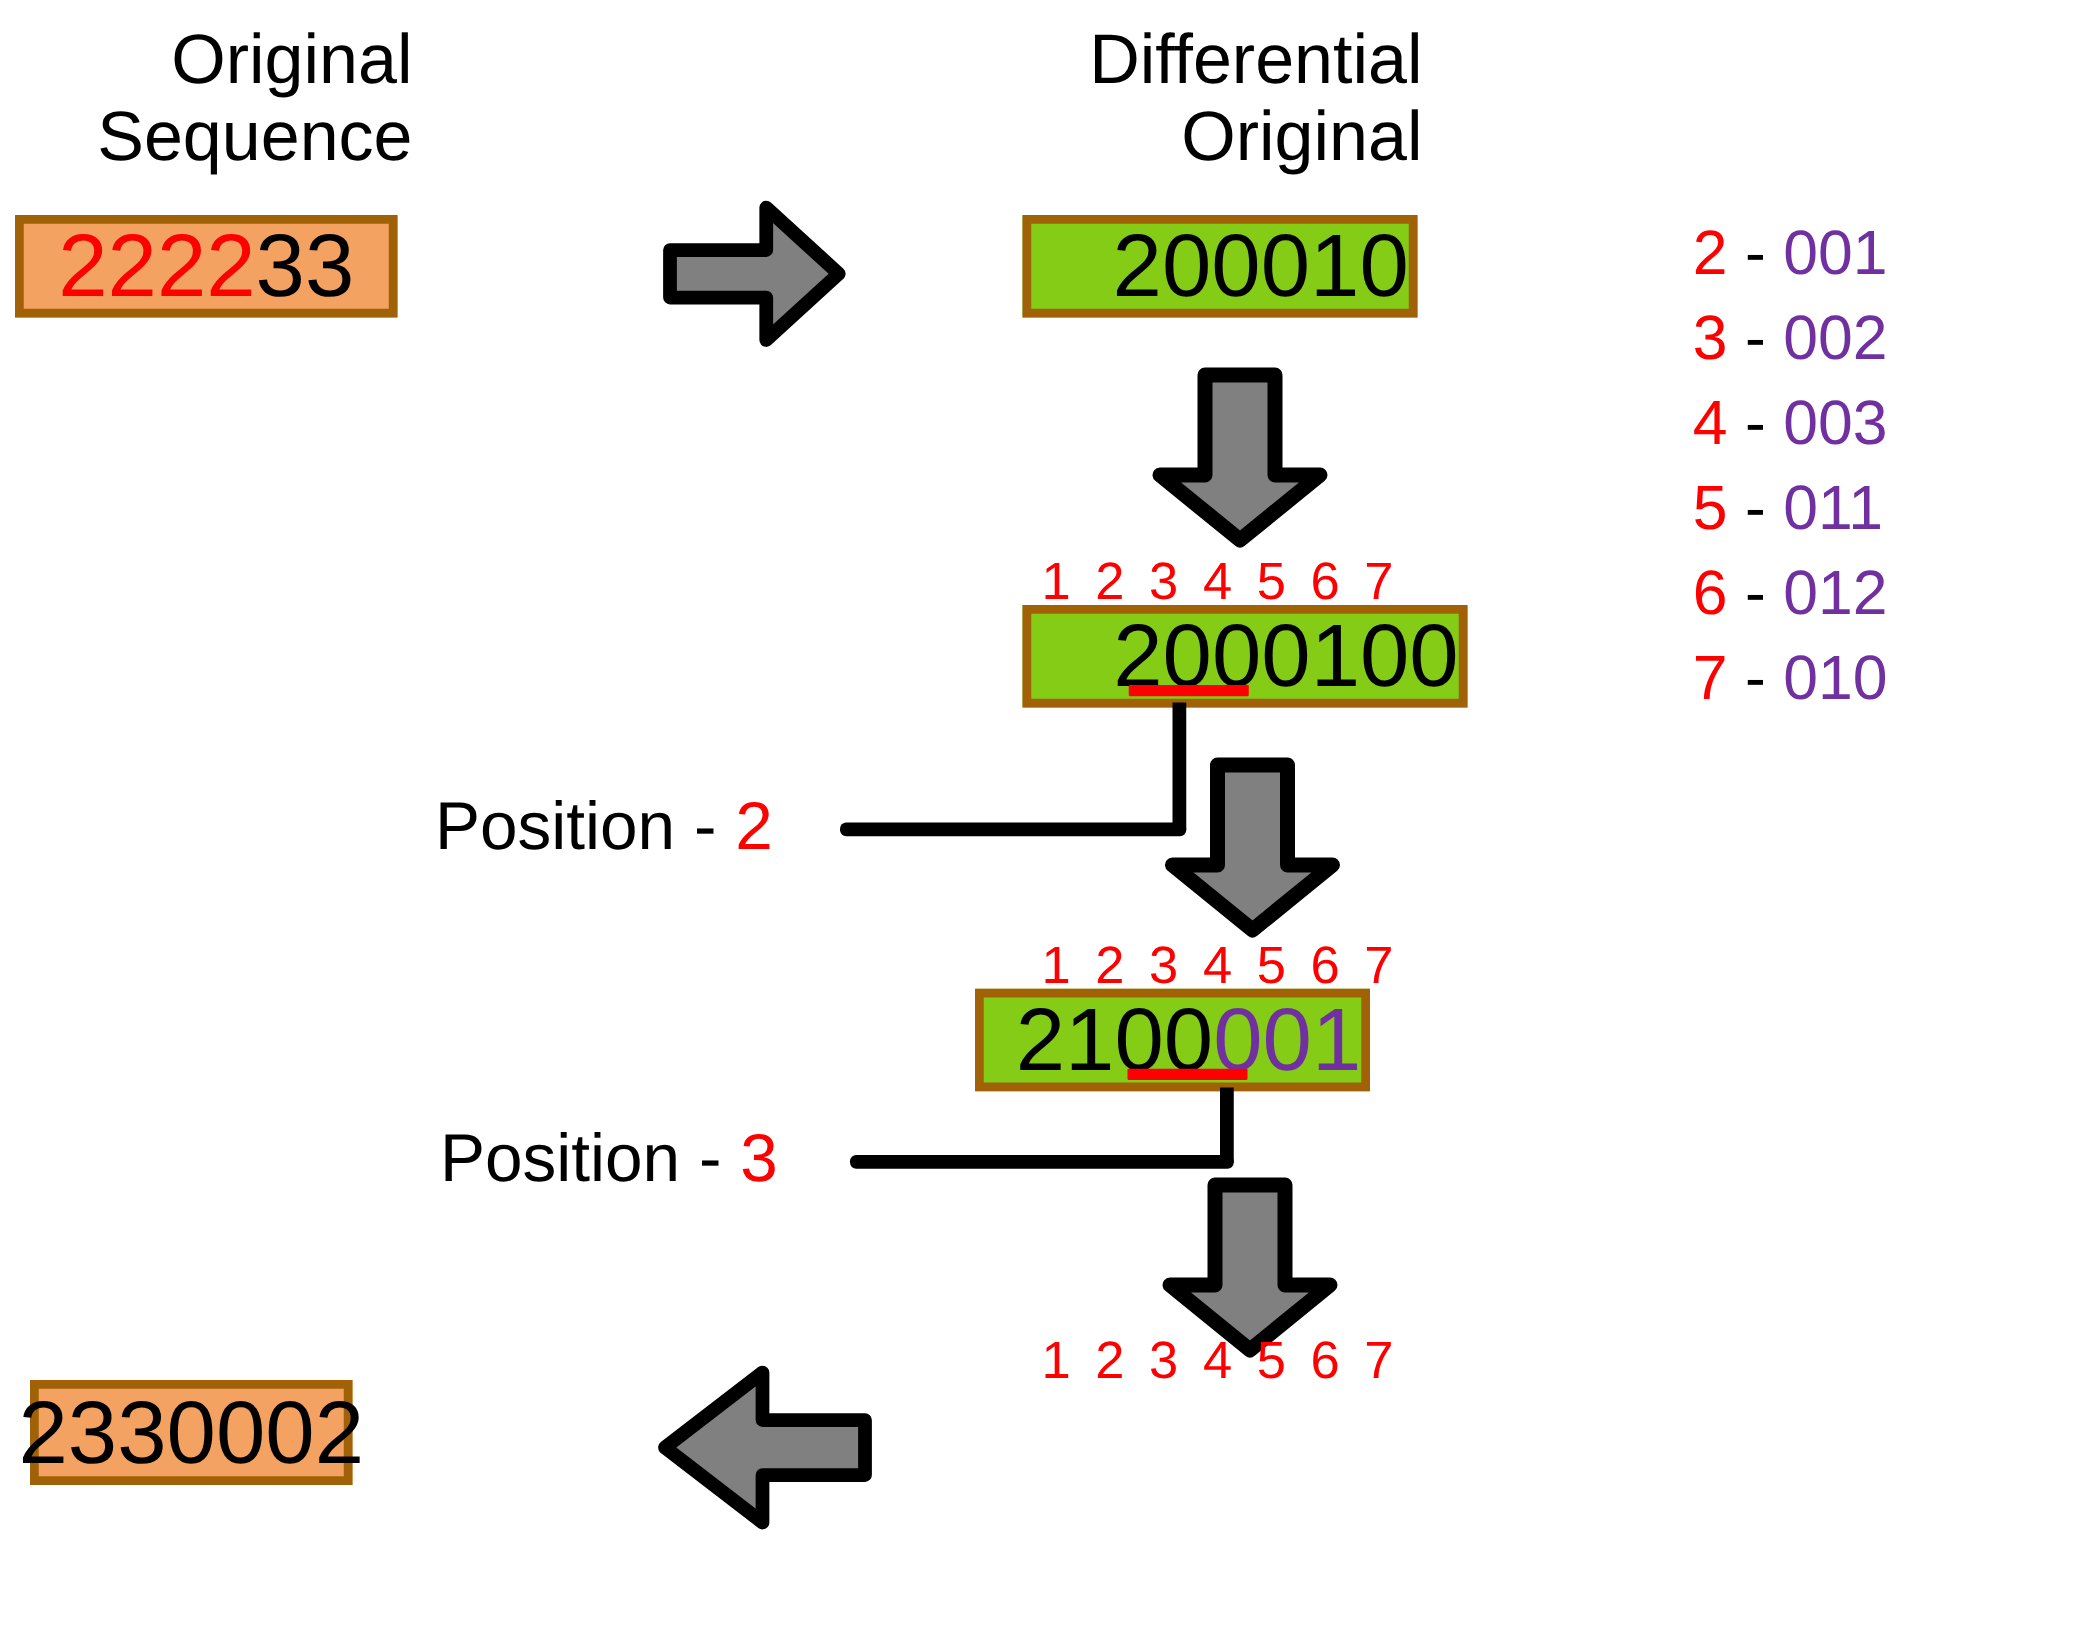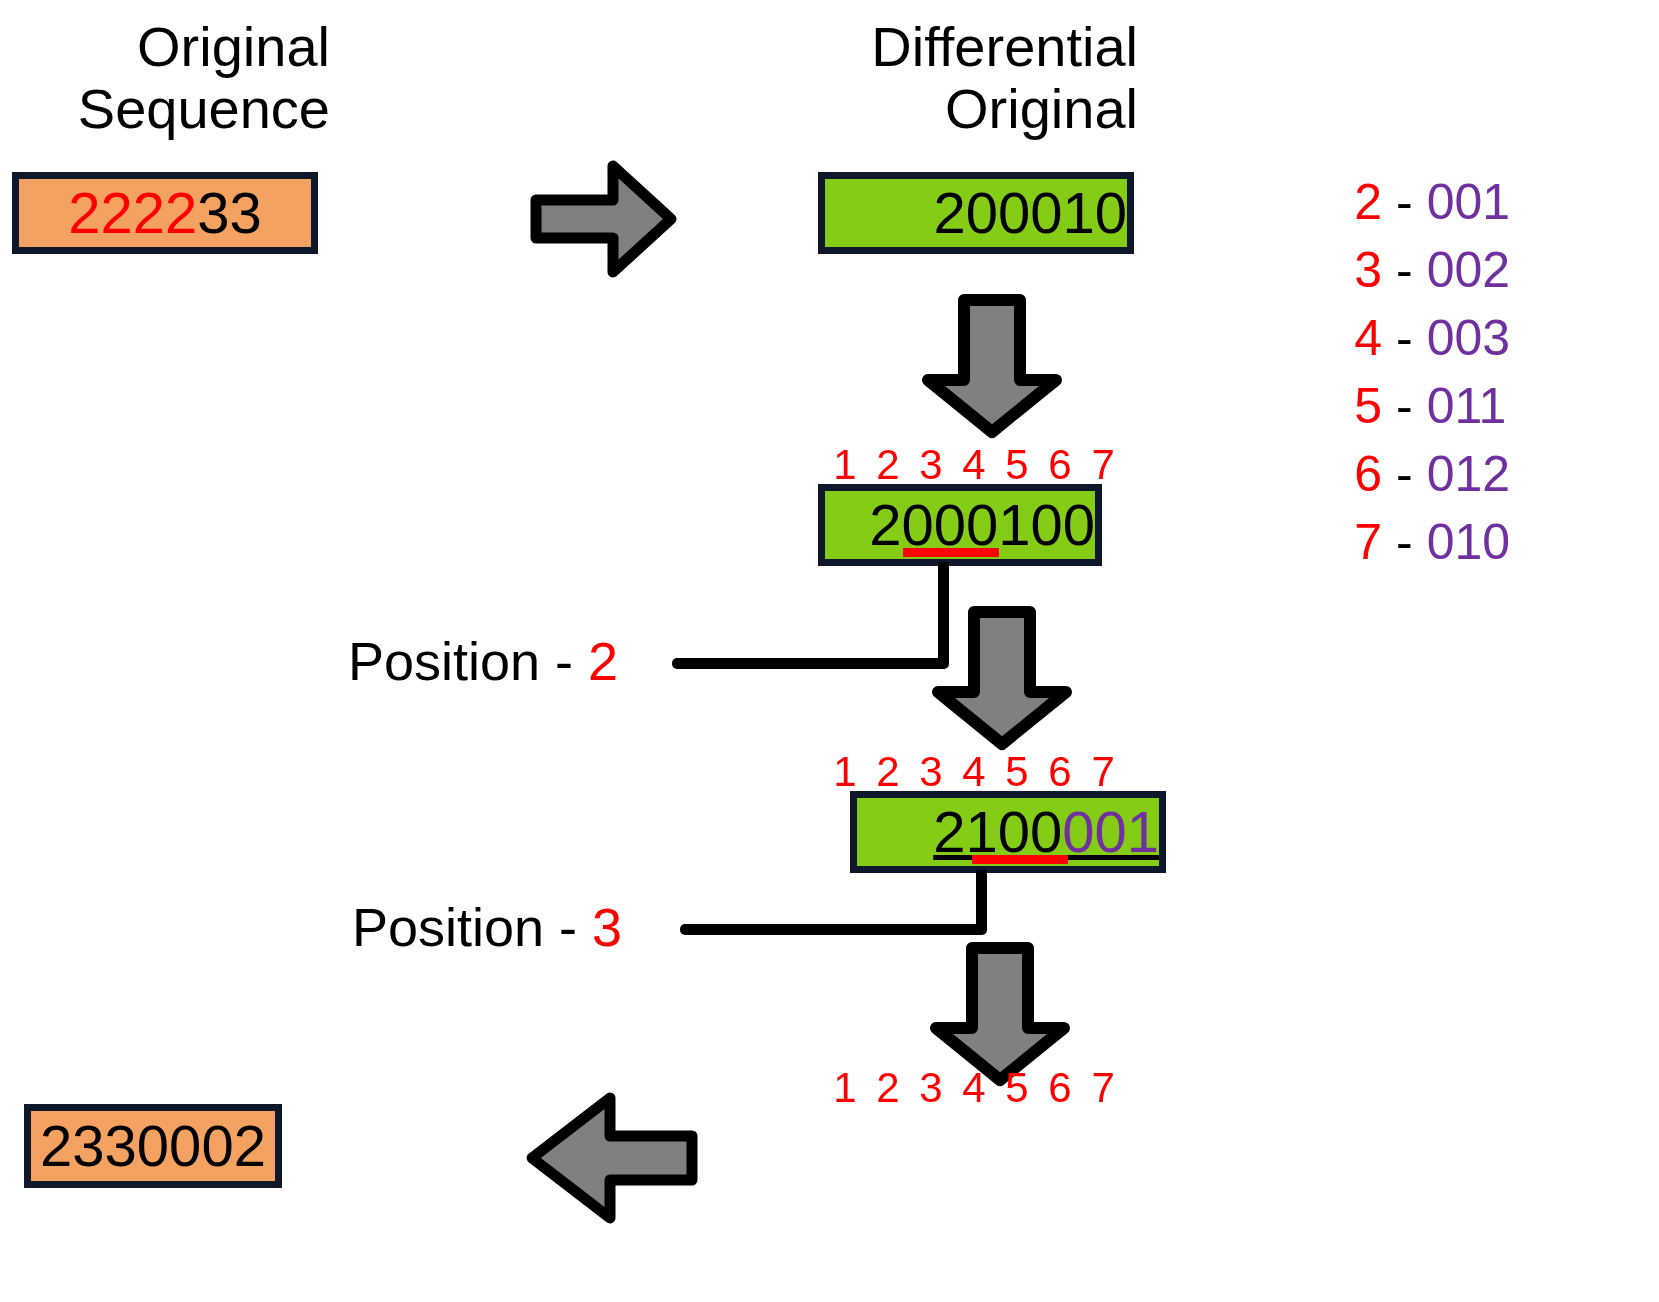--- a/index.html
+++ b/index.html
@@ -25,25 +25,25 @@
     line-height: 62px;
     color: #000000;
     text-align: right;
     font-weight: normal;
     white-space: pre-line;
   }
 
   
   .box {
     box-sizing: border-box;
-    border: 7px solid #0f172a;
+    border: 7px solid #a16207;
     display: flex;
     align-items: center;
     justify-content: center;
-    font-size: 58px;
+    font-size: 71px;
     letter-spacing: 0px;
     color: #000000;
   }
   .box-orange { background: #f4a261; }
   .box-blue   { background: #84cc16; justify-content: flex-end; }
 
   .seq { white-space: pre; line-height: 1; position: relative; }
   .red    { color: #ff0000; }
   .purple { color: #7030a0; }
   .black  { color: #000000; }
@@ -127,38 +127,38 @@
     <span class="seq"><span class="black">200010</span></span>
   </div>
 
   <div class="abs" style="left:912px; top:292px; width:160px; height:148px;">
     <svg width="160" height="148" viewBox="0 0 160 148">
       <polygon points="52,8 108,8 108,88 144,88 80,140 16,88 52,88" fill="#808080" stroke="#000000" stroke-width="12" stroke-linejoin="round"></polygon>
     </svg>
   </div>
 
   <div class="abs ruler" style="left:818px; top:443px; width:316px;">1 2 3 4 5 6 7</div>
-  <div class="abs box box-blue" style="left:818px; top:484px; width:284px; height:82px;">
+  <div class="abs box box-blue" style="left:818px; top:484px; width:356px; height:82px;">
     <span class="seq"><span class="black">2000100</span></span>
     <div class="underline-red" style="left:78px; top:57px; width:96px;"></div>
   </div>
 
   <div class="connector-h" style="left:672px; top:658px; width:277px;"></div>
   <div class="connector-v" style="left:938px; top:562px; height:102px;"></div>
 
   <div class="abs poslabel" style="left:348px; top:632px;"><span class="black">Position - </span><span class="red">2</span></div>
 
   <div class="abs" style="left:922px; top:604px; width:160px; height:148px;">
     <svg width="160" height="148" viewBox="0 0 160 148">
       <polygon points="52,8 108,8 108,88 144,88 80,140 16,88 52,88" fill="#808080" stroke="#000000" stroke-width="12" stroke-linejoin="round"></polygon>
     </svg>
   </div>
 
   <div class="abs ruler" style="left:818px; top:750px; width:316px;">1 2 3 4 5 6 7</div>
-  <div class="abs box box-blue" style="left:850px; top:791px; width:316px; height:82px;text-decoration:underline;">
+  <div class="abs box box-blue" style="left:780px; top:791px; width:316px; height:82px;">
     <span class="seq"><span class="black">2100</span><span class="purple">001</span></span>
     <div class="underline-red" style="left:115px; top:57px; width:96px;"></div>
   </div>
 
   <div class="connector-h" style="left:680px; top:924px; width:307px;"></div>
   <div class="connector-v" style="left:976px; top:870px; height:60px;"></div>
 
   <div class="abs poslabel" style="left:352px; top:898px;"><span class="black">Position - </span><span class="red">3</span></div>
 
   <div class="abs" style="left:920px; top:940px; width:160px; height:148px;">

